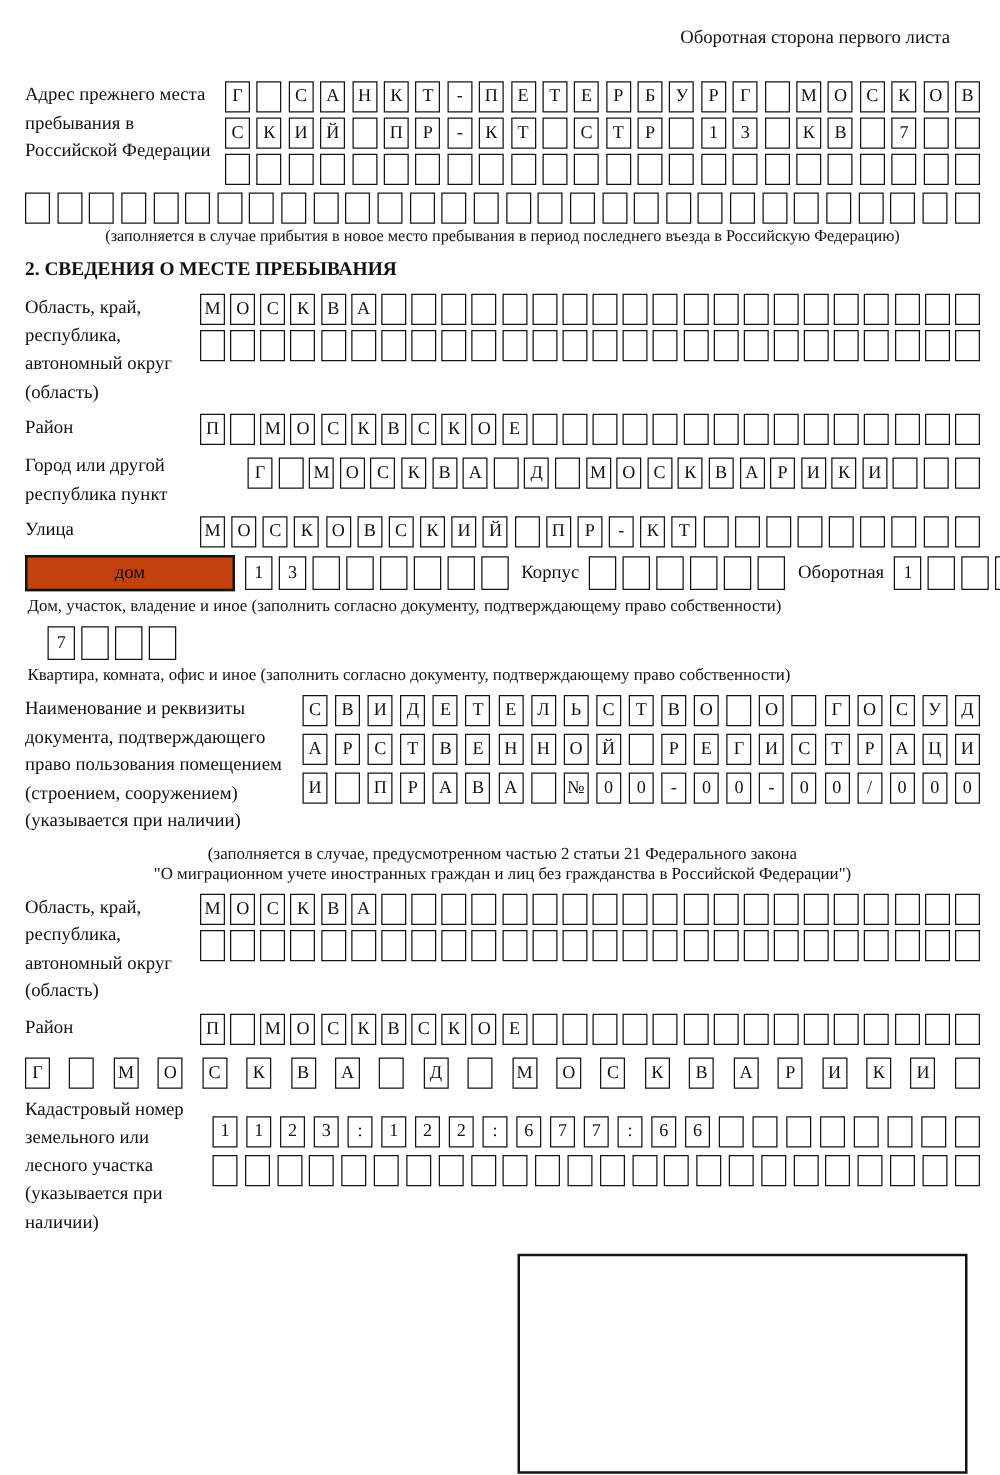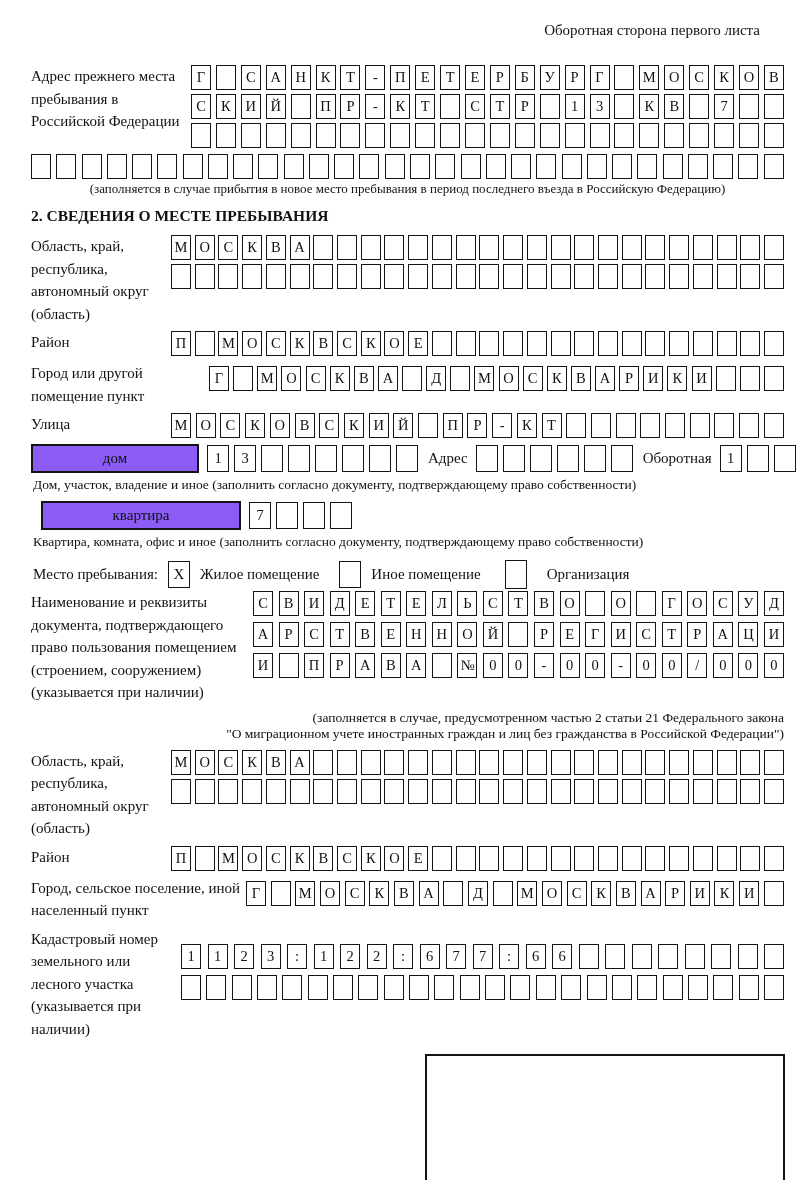--- a/index.html
+++ b/index.html
@@ -3,21 +3,21 @@
 <meta charset="utf-8">
 <style>
   html,body{margin:0;padding:0;background:#fff;}
   .page{
     position:relative;
     width:800px;height:1180px;
     background:#fff;
     color:#111;
     font-family:"Liberation Serif","DejaVu Serif",serif;
     box-sizing:border-box;
-    padding:22px 16px 10px 31px;
+    padding:22px 16px 10px 20px;
     overflow:hidden;
   }
   .hdr-note{text-align:right;font-size:15px;padding-right:24px;margin-bottom:26px;}
   .frow{display:flex;align-items:flex-start;margin-bottom:6px;}
   .flabel{font-size:15px;line-height:1.5;flex:none;}
   .w160{width:160px;} .w140{width:140px;} .w178{width:178px;} .w215{width:215px;} .w150{width:150px;}
   .gridcol{flex:1;display:flex;flex-direction:column;gap:4px;}
   .cells-fill{display:flex;justify-content:space-between;}
   .cells-inline{display:flex;gap:5px;}
   .cell{
@@ -27,30 +27,30 @@
     display:flex;align-items:center;justify-content:center;
     font-size:14.5px;line-height:1;background:#fff;flex:none;
   }
   .cells-inline .cell{width:22px;height:27px;}
   .caption{font-size:13px;text-align:center;margin:0 0 8px 0;}
   .caption-left{font-size:13.5px;margin:-2px 0 8px 2px;}
   .sec-title{font-weight:bold;font-size:15.5px;margin:10px 0 10px 0;}
   .widebox{
     box-sizing:border-box;border:2px solid #141414;height:29px;
     display:flex;align-items:center;justify-content:center;
-    font-size:15px;flex:none;background:#8b5cf6;
+    font-size:15px;flex:none;background:#c2410c;
   }
   .inline-label{font-size:15px;margin:4px 8px 0 10px;}
   .chkrow{display:flex;align-items:center;gap:10px;margin:10px 0 2px 2px;font-size:15px;}
   .chkbox{
     box-sizing:border-box;width:22px;height:27px;border:1.6px solid #141414;
     display:flex;align-items:center;justify-content:center;font-size:15px;flex:none;
   }
   .chk-caption{font-size:13.5px;margin:2px 0 10px 170px;width:270px;text-align:center;}
-  .note-line{font-size:13.5px;text-align:right;margin:0;}
+  .note-line{font-size:13.5px;text-align:center;margin:0;}
   .stamp-wrap{margin-left:370px;width:384px;margin-top:14px;}
   .stamp-box{box-sizing:border-box;width:360px;height:176px;border:2px solid #141414;margin-left:24px;background:#fff;} .mb2{margin-bottom:2px;}
 </style>
 </head>
 <body>
 
 <div class="page">
 
   <div class="hdr-note">Оборотная сторона первого листа</div>
 
@@ -263,21 +263,21 @@
           <span class="cell"></span>
           <span class="cell"></span>
           <span class="cell"></span>
           <span class="cell"></span>
           <span class="cell"></span>
         </div>
     </div>
   </div>
 
   <div class="frow">
-    <div class="flabel w178">Город или другой помещение пункт</div>
+    <div class="flabel w178">Город или другой республика пункт</div>
     <div class="gridcol" style="margin-top:4px;">
       <div class="cells-fill">
           <span class="cell">Г</span>
           <span class="cell"></span>
           <span class="cell">М</span>
           <span class="cell">О</span>
           <span class="cell">С</span>
           <span class="cell">К</span>
           <span class="cell">В</span>
           <span class="cell">А</span>
@@ -339,59 +339,49 @@
     <div class="cells-inline" style="margin-left:8px;">
         <span class="cell">1</span>
         <span class="cell">3</span>
         <span class="cell"></span>
         <span class="cell"></span>
         <span class="cell"></span>
         <span class="cell"></span>
         <span class="cell"></span>
         <span class="cell"></span>
       </div>
-    <div class="inline-label" style="margin-top:0;">Адрес</div>
+    <div class="inline-label" style="margin-top:0;">Корпус</div>
     <div class="cells-inline">
         <span class="cell"></span>
         <span class="cell"></span>
         <span class="cell"></span>
         <span class="cell"></span>
         <span class="cell"></span>
         <span class="cell"></span>
       </div>
     <div class="inline-label" style="margin-top:0;">Оборотная</div>
     <div class="cells-inline">
         <span class="cell">1</span>
         <span class="cell"></span>
         <span class="cell"></span>
         <span class="cell"></span>
       </div>
   </div>
   <div class="caption-left">Дом, участок, владение и иное (заполнить согласно документу, подтверждающему право собственности)</div>
 
   <div class="frow" style="align-items:center;margin-left:10px;">
-    <div class="widebox" style="width:200px;">квартира</div>
     <div class="cells-inline" style="margin-left:8px;">
         <span class="cell">7</span>
         <span class="cell"></span>
         <span class="cell"></span>
         <span class="cell"></span>
       </div>
   </div>
   <div class="caption-left">Квартира, комната, офис и иное (заполнить согласно документу, подтверждающему право собственности)</div>
 
-  <div class="chkrow">
-    <span>Место пребывания:</span>
-    <span class="chkbox">X</span>
-    <span>Жилое помещение</span>
-    <span class="chkbox" style="margin-left:10px;"></span>
-    <span>Иное помещение</span>
-    <span class="chkbox" style="margin-left:14px;height:29px;"></span>
-    <span style="margin-left:10px;">Организация</span>
-  </div>
 
   <div class="frow">
     <div class="flabel" style="width:222px;padding-right:16px;box-sizing:border-box;">Наименование и реквизиты документа, подтверждающего право пользования помещением (строением, сооружением) (указывается при наличии)</div>
     <div class="gridcol" style="gap:6px;">
       <div class="cells-fill">
           <span class="cell">С</span>
           <span class="cell">В</span>
           <span class="cell">И</span>
           <span class="cell">Д</span>
           <span class="cell">Е</span>
@@ -554,21 +544,20 @@
           <span class="cell"></span>
           <span class="cell"></span>
           <span class="cell"></span>
           <span class="cell"></span>
           <span class="cell"></span>
         </div>
     </div>
   </div>
 
   <div class="frow">
-    <div class="flabel w215">Город, сельское поселение, иной населенный пункт</div>
     <div class="gridcol" style="margin-top:4px;">
       <div class="cells-fill">
           <span class="cell">Г</span>
           <span class="cell"></span>
           <span class="cell">М</span>
           <span class="cell">О</span>
           <span class="cell">С</span>
           <span class="cell">К</span>
           <span class="cell">В</span>
           <span class="cell">А</span>

